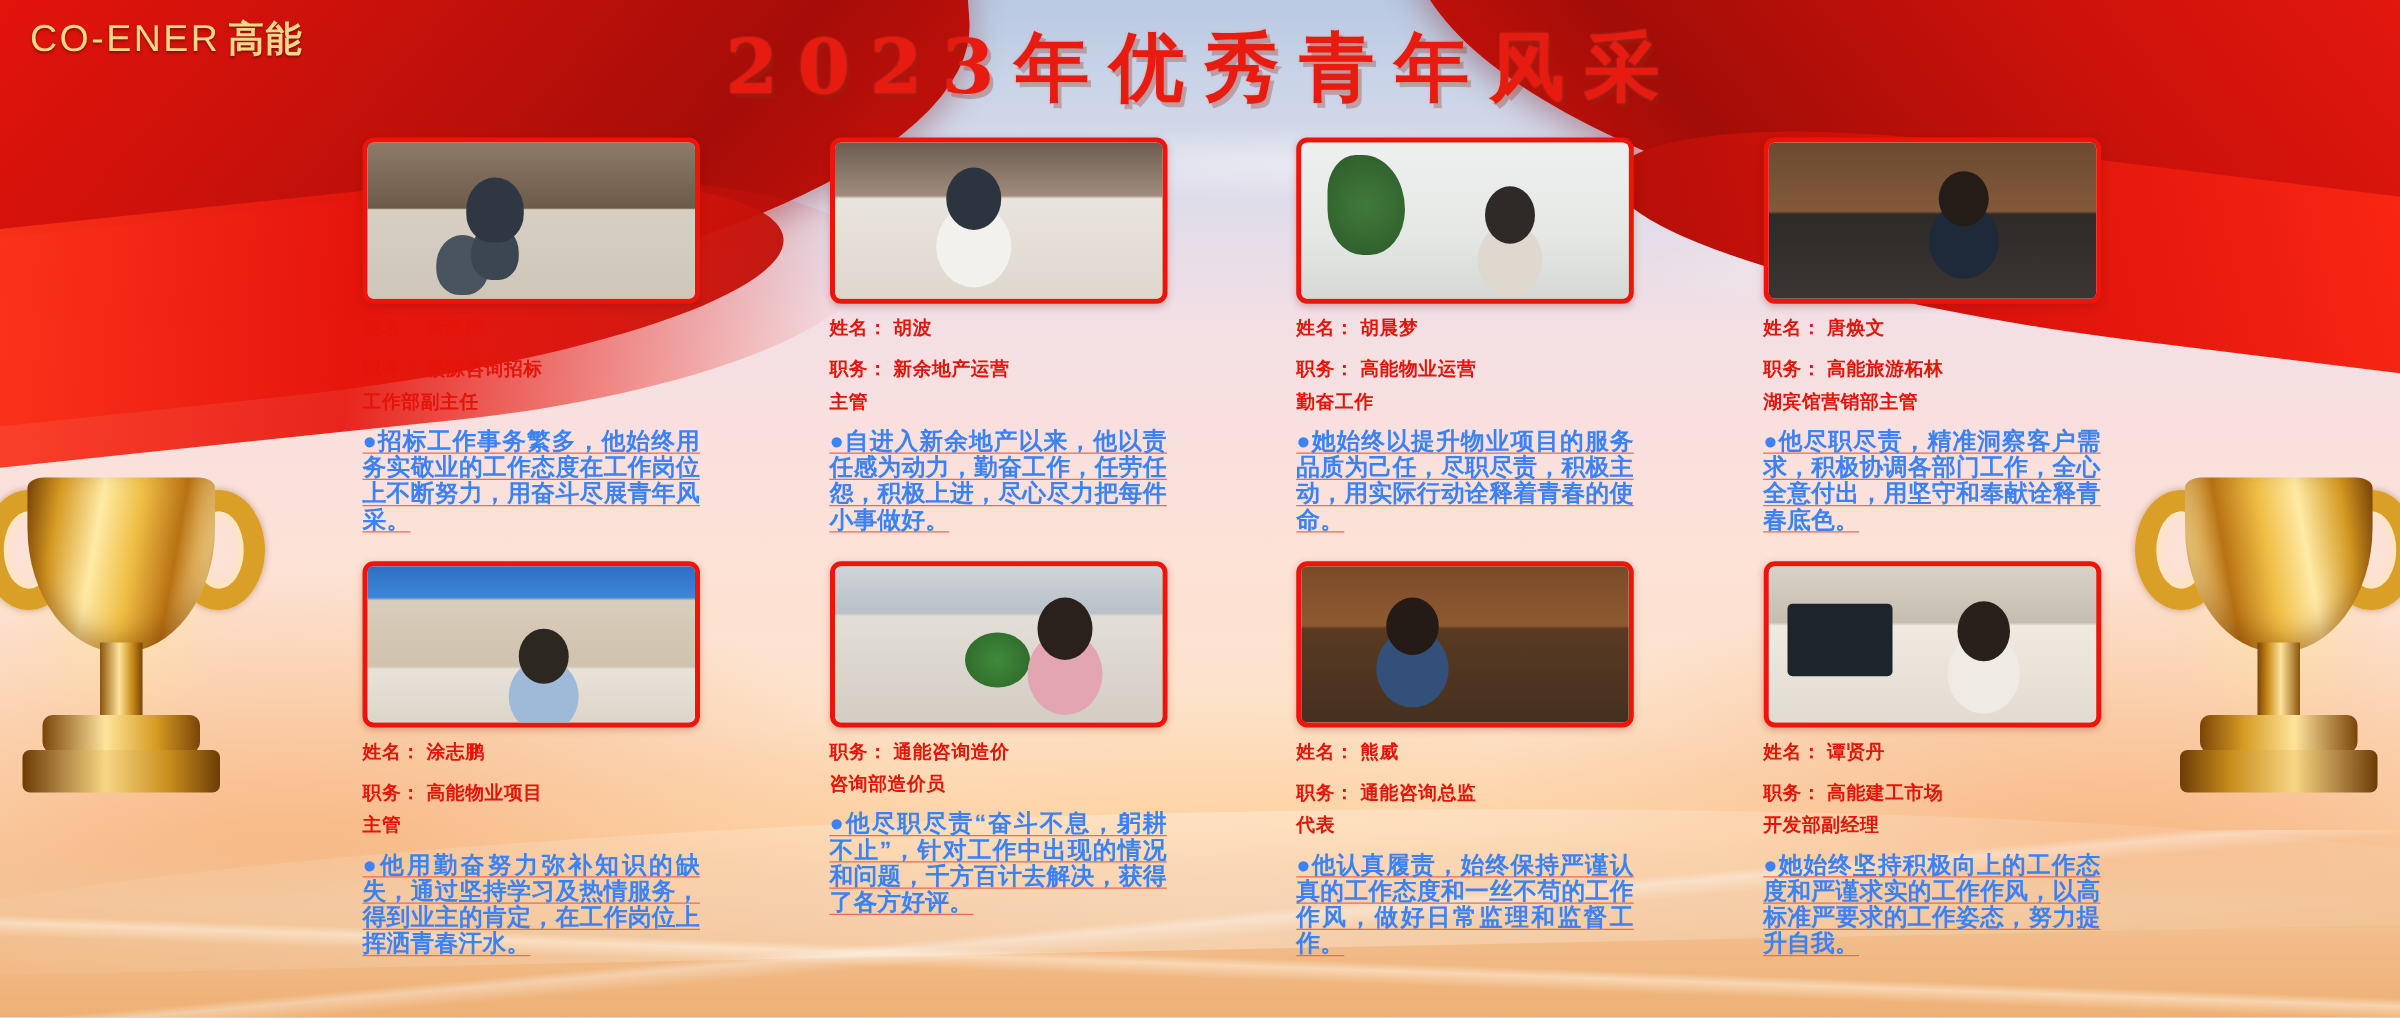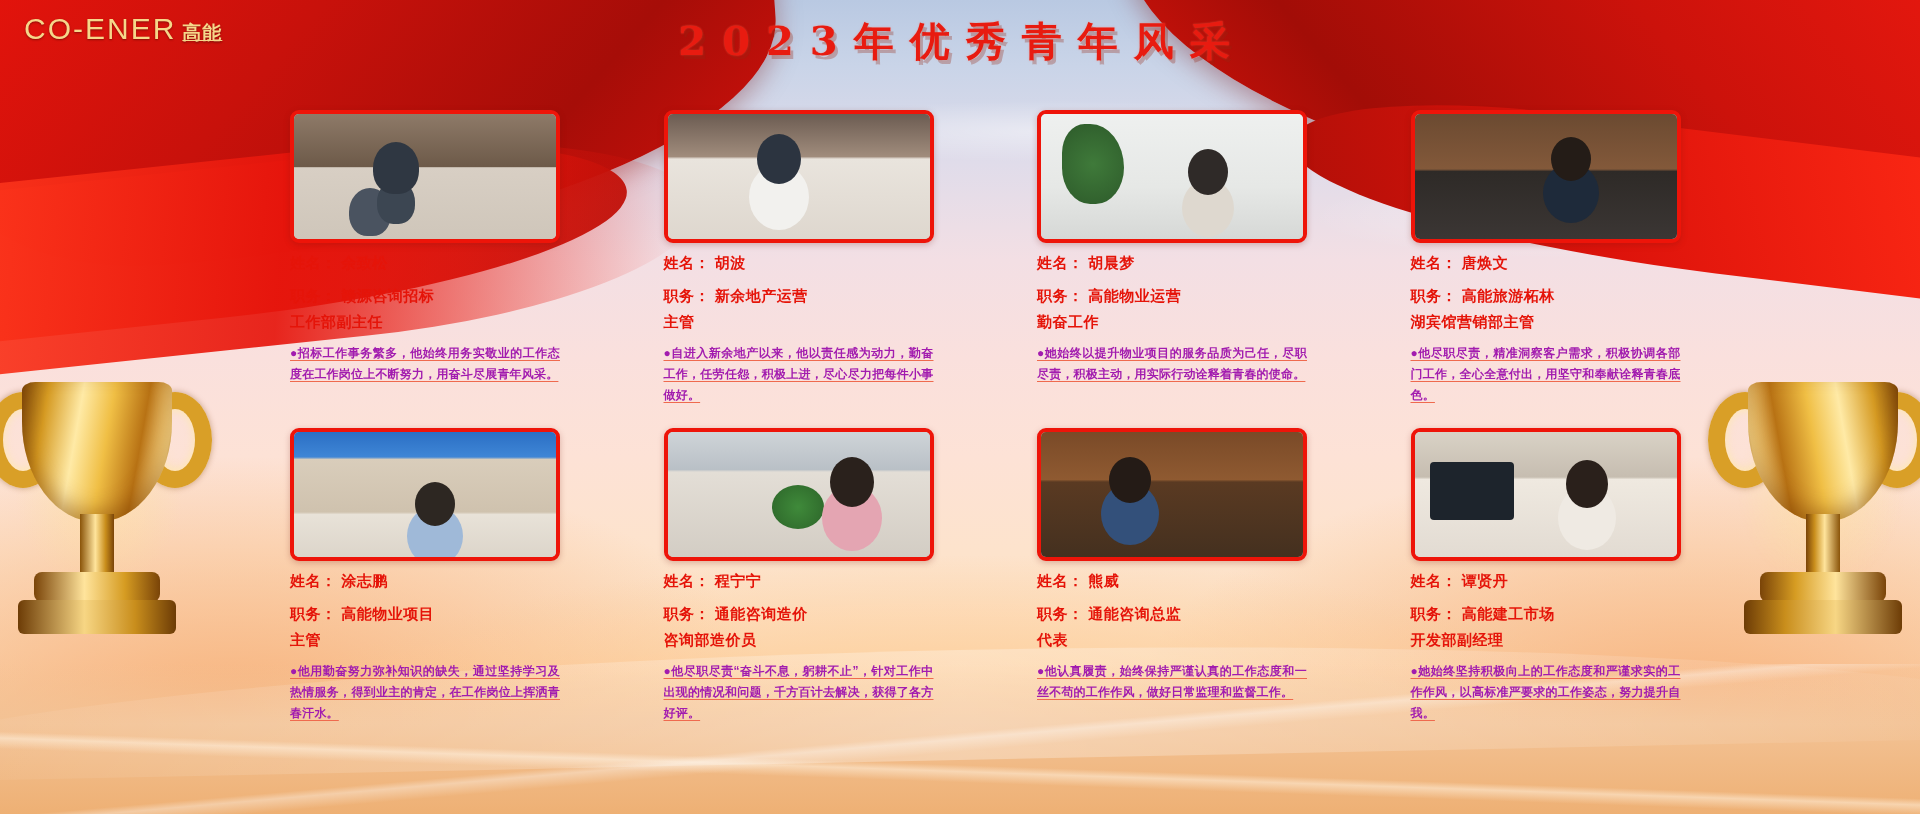--- a/index.html
+++ b/index.html
@@ -120,28 +120,28 @@
   }
 
   
   .logo{
     position:absolute; left:24px; top:12px; z-index:40;
     font-size:30px; letter-spacing:1px; color:#f6d78a; font-weight:400;
     text-shadow:0 1px 2px rgba(90,10,5,.6);
     display:flex; align-items:baseline; gap:2px; white-space:nowrap;
   }
   .logo .mark{ font-family:"Liberation Sans",sans-serif; font-weight:300; letter-spacing:2px; }
-  .logo .cn{ font-size:19px; font-weight:700; margin-left:4px; letter-spacing:1px;text-decoration:underline; }
+  .logo .cn{ font-size:29px; font-weight:700; margin-left:4px; letter-spacing:1px; }
 
   
   .title{
     position:absolute; top:14px; left:0; right:12px; z-index:35;
     text-align:center; color:#e81b10;
     font-family:"DejaVu Serif","Liberation Serif",serif;
-    font-weight:700; font-size:40px; letter-spacing:16px;
+    font-weight:700; font-size:60px; letter-spacing:16px;
     text-shadow:3px 4px 0 rgba(150,40,20,.30), 0 0 2px rgba(255,120,90,.5);
     padding-left:16px;
   }
 
   
   .grid{
     position:absolute; left:290px; top:110px; width:1420px;
     display:grid; grid-template-columns:repeat(4,1fr); gap:0 74px;
     z-index:30;
   }
@@ -151,21 +151,21 @@
     width:100%; height:133px; border:4px solid #ee1409; border-radius:9px;
     overflow:hidden; position:relative; background:#cfd3d6;
     box-shadow:0 2px 6px rgba(120,20,10,.25);
   }
   .photo .scene{ position:absolute; inset:0; }
   .nm{
     margin-top:7px; color:#e51409; font-weight:700; font-size:15px;
     line-height:26px; letter-spacing:.5px; white-space:pre-line;
   }
   .desc{
-    margin-top:8px; color:#a21caf; font-weight:700; font-size:12px;
+    margin-top:8px; color:#3b82f6; font-weight:700; font-size:19px;
     line-height:21px; letter-spacing:.2px;
     text-decoration:underline; text-decoration-color:#ef6a4e;
     text-underline-offset:3px; text-align:justify;
   }
 
   
   .s1{background:
      linear-gradient(180deg,#8e7a68 0%,#6d5a49 42%,#d8cfc4 43%,#cfc6ba 100%),
      radial-gradient(circle at 42% 38%, #3a3f4a 0 34px, rgba(0,0,0,0) 35px);}
   .s1:after{content:"";position:absolute;left:30%;top:22%;width:46px;height:52px;border-radius:50% 50% 44% 44%;background:#2f3742;box-shadow:0 34px 0 -4px #3c4652, -26px 44px 0 -2px #4a5360;}
@@ -278,21 +278,20 @@
     <div class="nm">姓名： 涂志鹏</div>
     <div class="nm">职务： 高能物业项目
 主管</div>
     <div class="desc">●他用勤奋努力弥补知识的缺失，通过坚持学习及热情服务，得到业主的肯定，在工作岗位上挥洒青春汗水。</div>
   </div>
 
   <div class="card row2">
     <div class="photo">
         <div class="scene s6"></div>
       </div>
-    <div class="nm">姓名： 程宁宁</div>
     <div class="nm">职务： 通能咨询造价
 咨询部造价员</div>
     <div class="desc">●他尽职尽责“奋斗不息，躬耕不止”，针对工作中出现的情况和问题，千方百计去解决，获得了各方好评。</div>
   </div>
 
   <div class="card row2">
     <div class="photo">
         <div class="scene s7"></div>
       </div>
     <div class="nm">姓名： 熊威</div>

